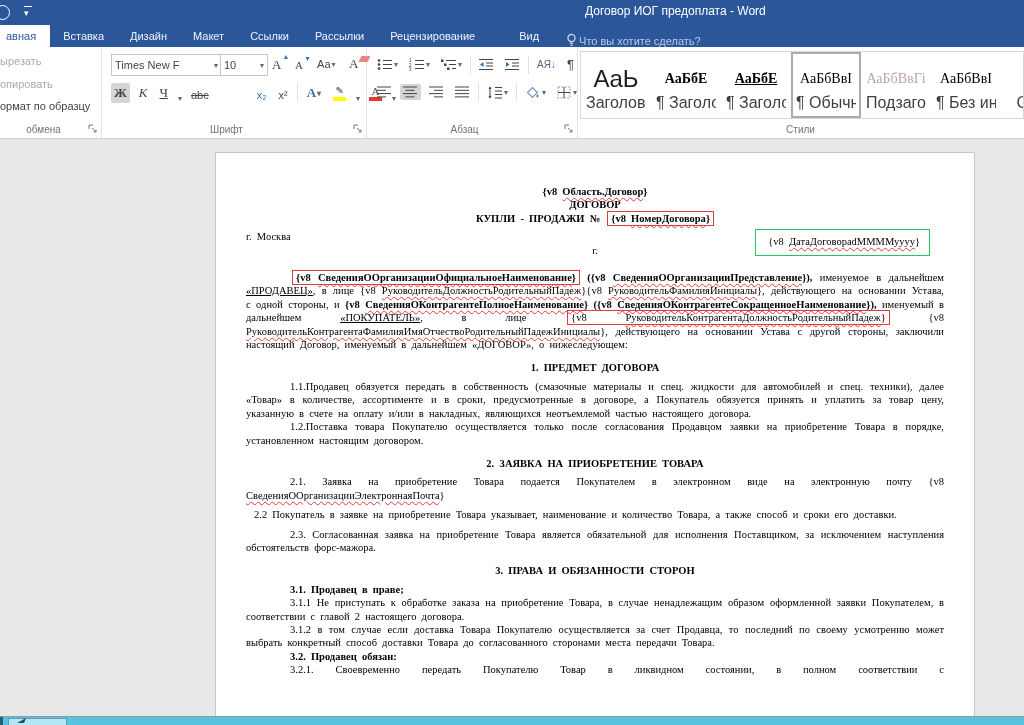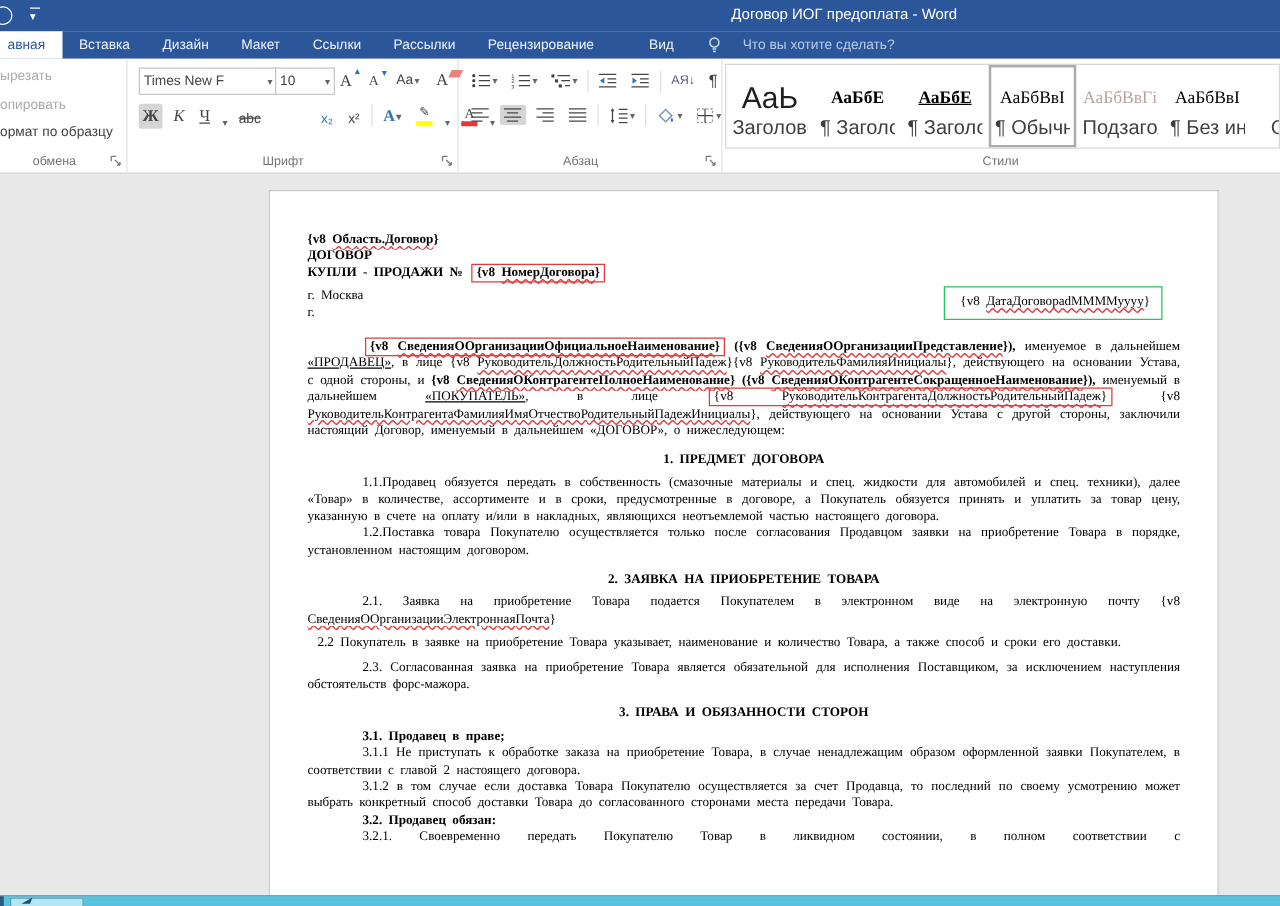--- a/index.html
+++ b/index.html
@@ -12,21 +12,21 @@
   .qat-circle{width:13px;height:13px;border:1.5px solid #fff;border-radius:50%;margin-left:-7px;display:inline-block;}
   .qat-custom{font-size:9px;color:#fff;position:relative;top:-1px;}
   .qat-custom::before{content:"";display:block;width:8px;height:1px;background:#fff;margin:0 auto 1px;}
   .wintitle{position:absolute;left:585px;top:4px;font-size:12px;color:#fff;white-space:nowrap;}
 
   
   .tabrow{position:absolute;left:0;top:25px;right:0;height:22px;background:#2b579a;display:flex;align-items:stretch;font-size:11px;}
   .tab{color:#eef3fb;display:flex;align-items:center;padding:0 13px;cursor:default;white-space:nowrap;}
   .tab.active{background:#fff;color:#2b579a;padding:0 14px 0 6px;}
   .tab-vid{margin-left:18px;}
-  .tellme{display:flex;align-items:center;gap:17px;color:#b9cbe8;margin-left:14px;white-space:nowrap;}
+  .tellme{display:flex;align-items:flex-end;gap:2px;color:#b9cbe8;margin-left:14px;white-space:nowrap;}
   .bulb{width:11px;height:14px;}
 
   
   .ribbon{position:absolute;left:0;top:47px;right:0;height:91px;background:#fff;border-bottom:1px solid #d2d0ce;font-size:11px;color:#444;}
   .rgroup{position:absolute;top:0;height:91px;border-right:1px solid #e3e3e3;}
   .glabel{position:absolute;bottom:3px;left:0;right:14px;text-align:center;font-size:10px;color:#737373;white-space:nowrap;}
   .launcher{position:absolute;bottom:4px;right:3px;width:10px;height:10px;}
   .dd{font-size:8px;color:#666;margin-left:1px;}
   .btn{display:inline-flex;align-items:center;justify-content:center;padding:2px 3px;border-radius:2px;}
   .btn.pressed{background:#d5d5d5;}
@@ -71,21 +71,21 @@
   .s-sample.su{font-weight:bold;text-decoration:underline;}
   .s-sample.faint{color:#b9a6a0;}
   .s-label{font-size:16px;color:#3f3f3f;white-space:nowrap;overflow:hidden;max-width:60px;}
 
   
   .docarea{position:absolute;left:0;top:139px;right:0;bottom:0;background:#e8e8e8;}
   .page{position:absolute;left:215px;top:13px;width:758px;height:600px;background:#fff;border:1px solid #c9c9c9;}
   .content{position:relative;padding:32px 30px 0 30px;font-family:"Liberation Serif",serif;font-size:10.5px;
            line-height:13.4px;color:#000;word-spacing:2.5px;}
   .para{text-align:justify;text-indent:44px;margin:0;}
-  .center{text-indent:0;}
+  .center{text-align:center;text-indent:0;}
   .b{font-weight:bold;}
   .ul{text-decoration:underline;}
   .wavy{text-decoration:underline;text-decoration-style:wavy;text-decoration-color:#e23b3b;text-decoration-thickness:1px;text-underline-offset:2px;}
   .b .wavy,.wavy.b{font-weight:bold;}
   .redbox{border:1px solid #e23b3b;padding:1px 3px;margin-left:2px;}
   .date-box{position:absolute;right:44px;top:76px;border:1px solid #22c55e;padding:5px 9px 7px 12px;
             font-weight:normal;white-space:nowrap;}
   .h{ text-align:center;text-indent:0;font-weight:bold;margin:10px 0 5px;} .mt14{margin-top:14px;} .mb6{margin-bottom:6px;}
   .ind8{text-indent:8px;}
   .lastjust{text-align-last:justify;}

